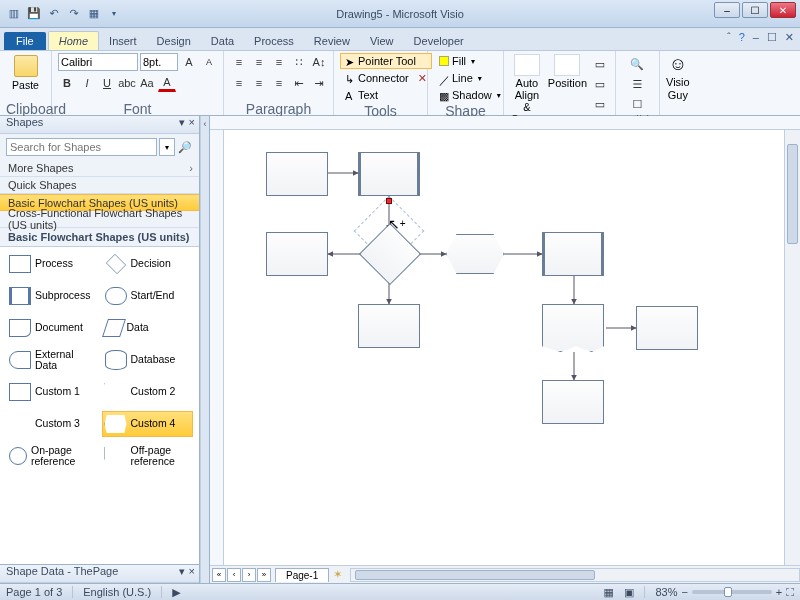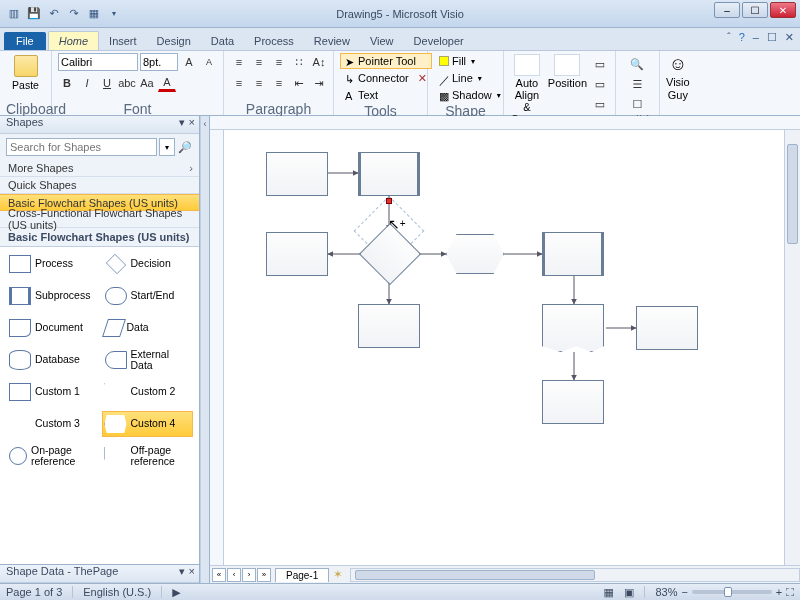--- a/index.html
+++ b/index.html
@@ -332,26 +332,26 @@
         </div>
       <div class="shp">
           <span class="ic doc"></span>
           <span class="lbl">Document</span>
         </div>
       <div class="shp">
           <span class="ic para"></span>
           <span class="lbl">Data</span>
         </div>
       <div class="shp">
+          <span class="ic" style="border-radius:9px 0 0 9px;"></span>
+          <span class="lbl">External Data</span>
+        </div>
+      <div class="shp">
           <span class="ic cyl"></span>
           <span class="lbl">Database</span>
-        </div>
-      <div class="shp">
-          <span class="ic" style="border-radius:9px 0 0 9px;"></span>
-          <span class="lbl">External Data</span>
         </div>
       <div class="shp">
           <span class="ic"></span>
           <span class="lbl">Custom 1</span>
         </div>
       <div class="shp">
           <span class="ic trapl"></span>
           <span class="lbl">Custom 2</span>
         </div>
       <div class="shp">

